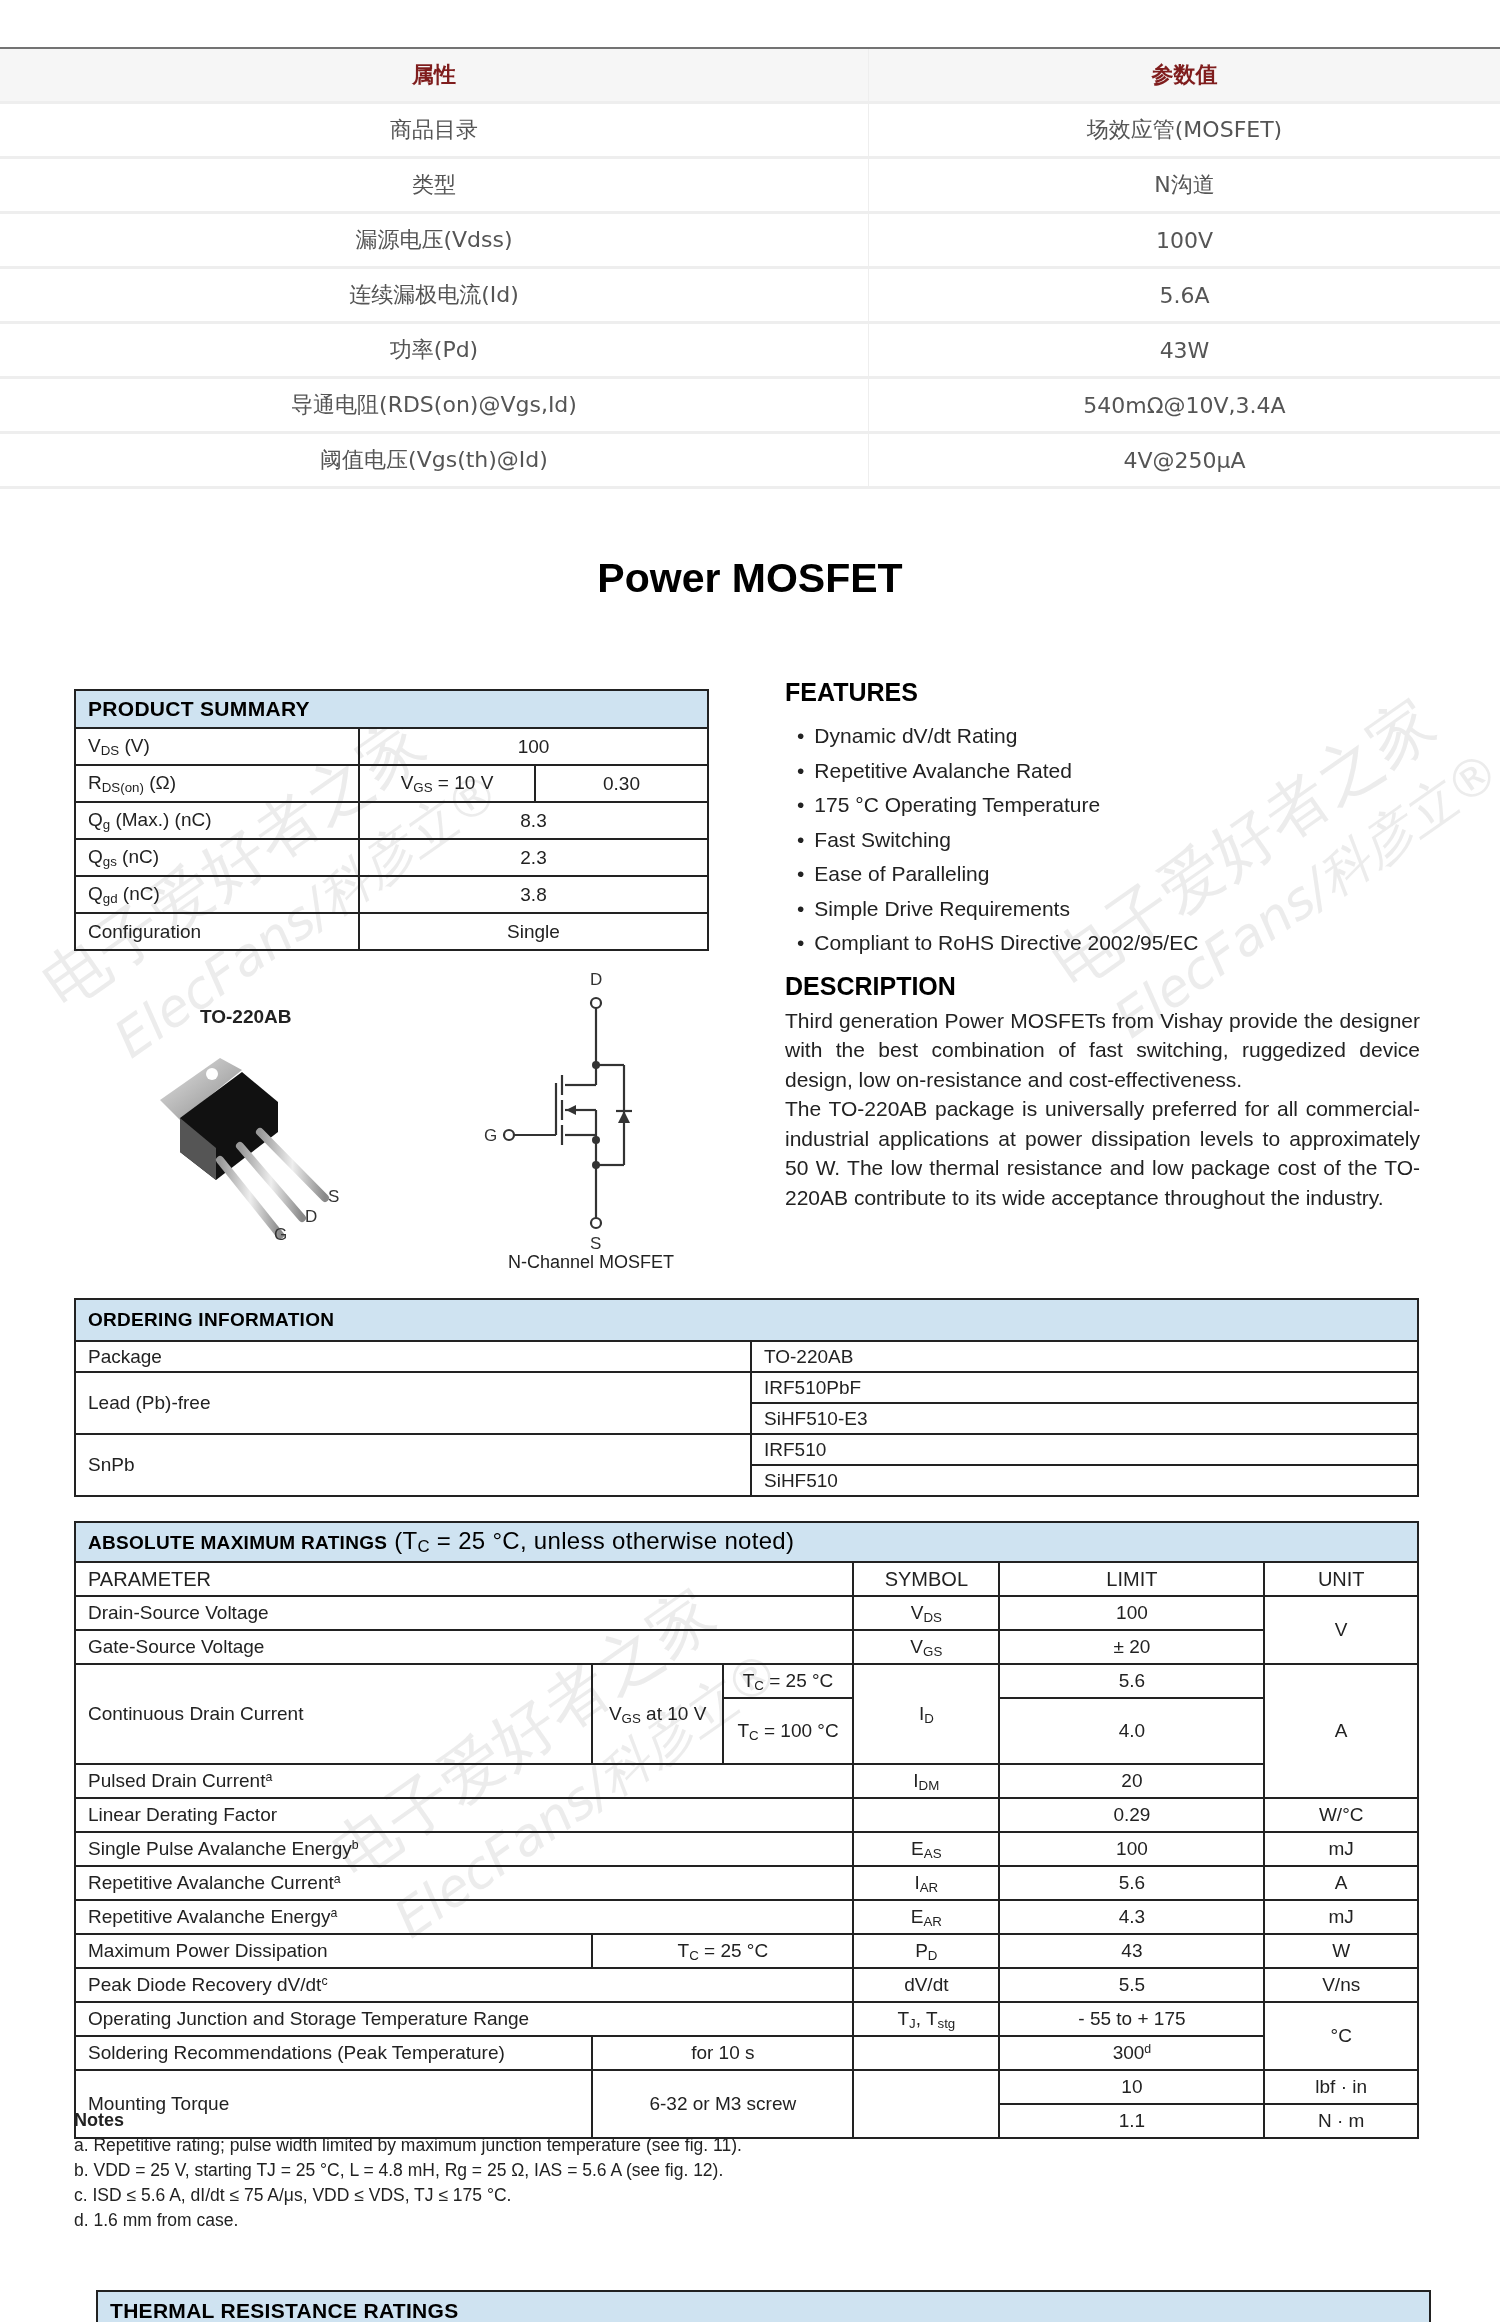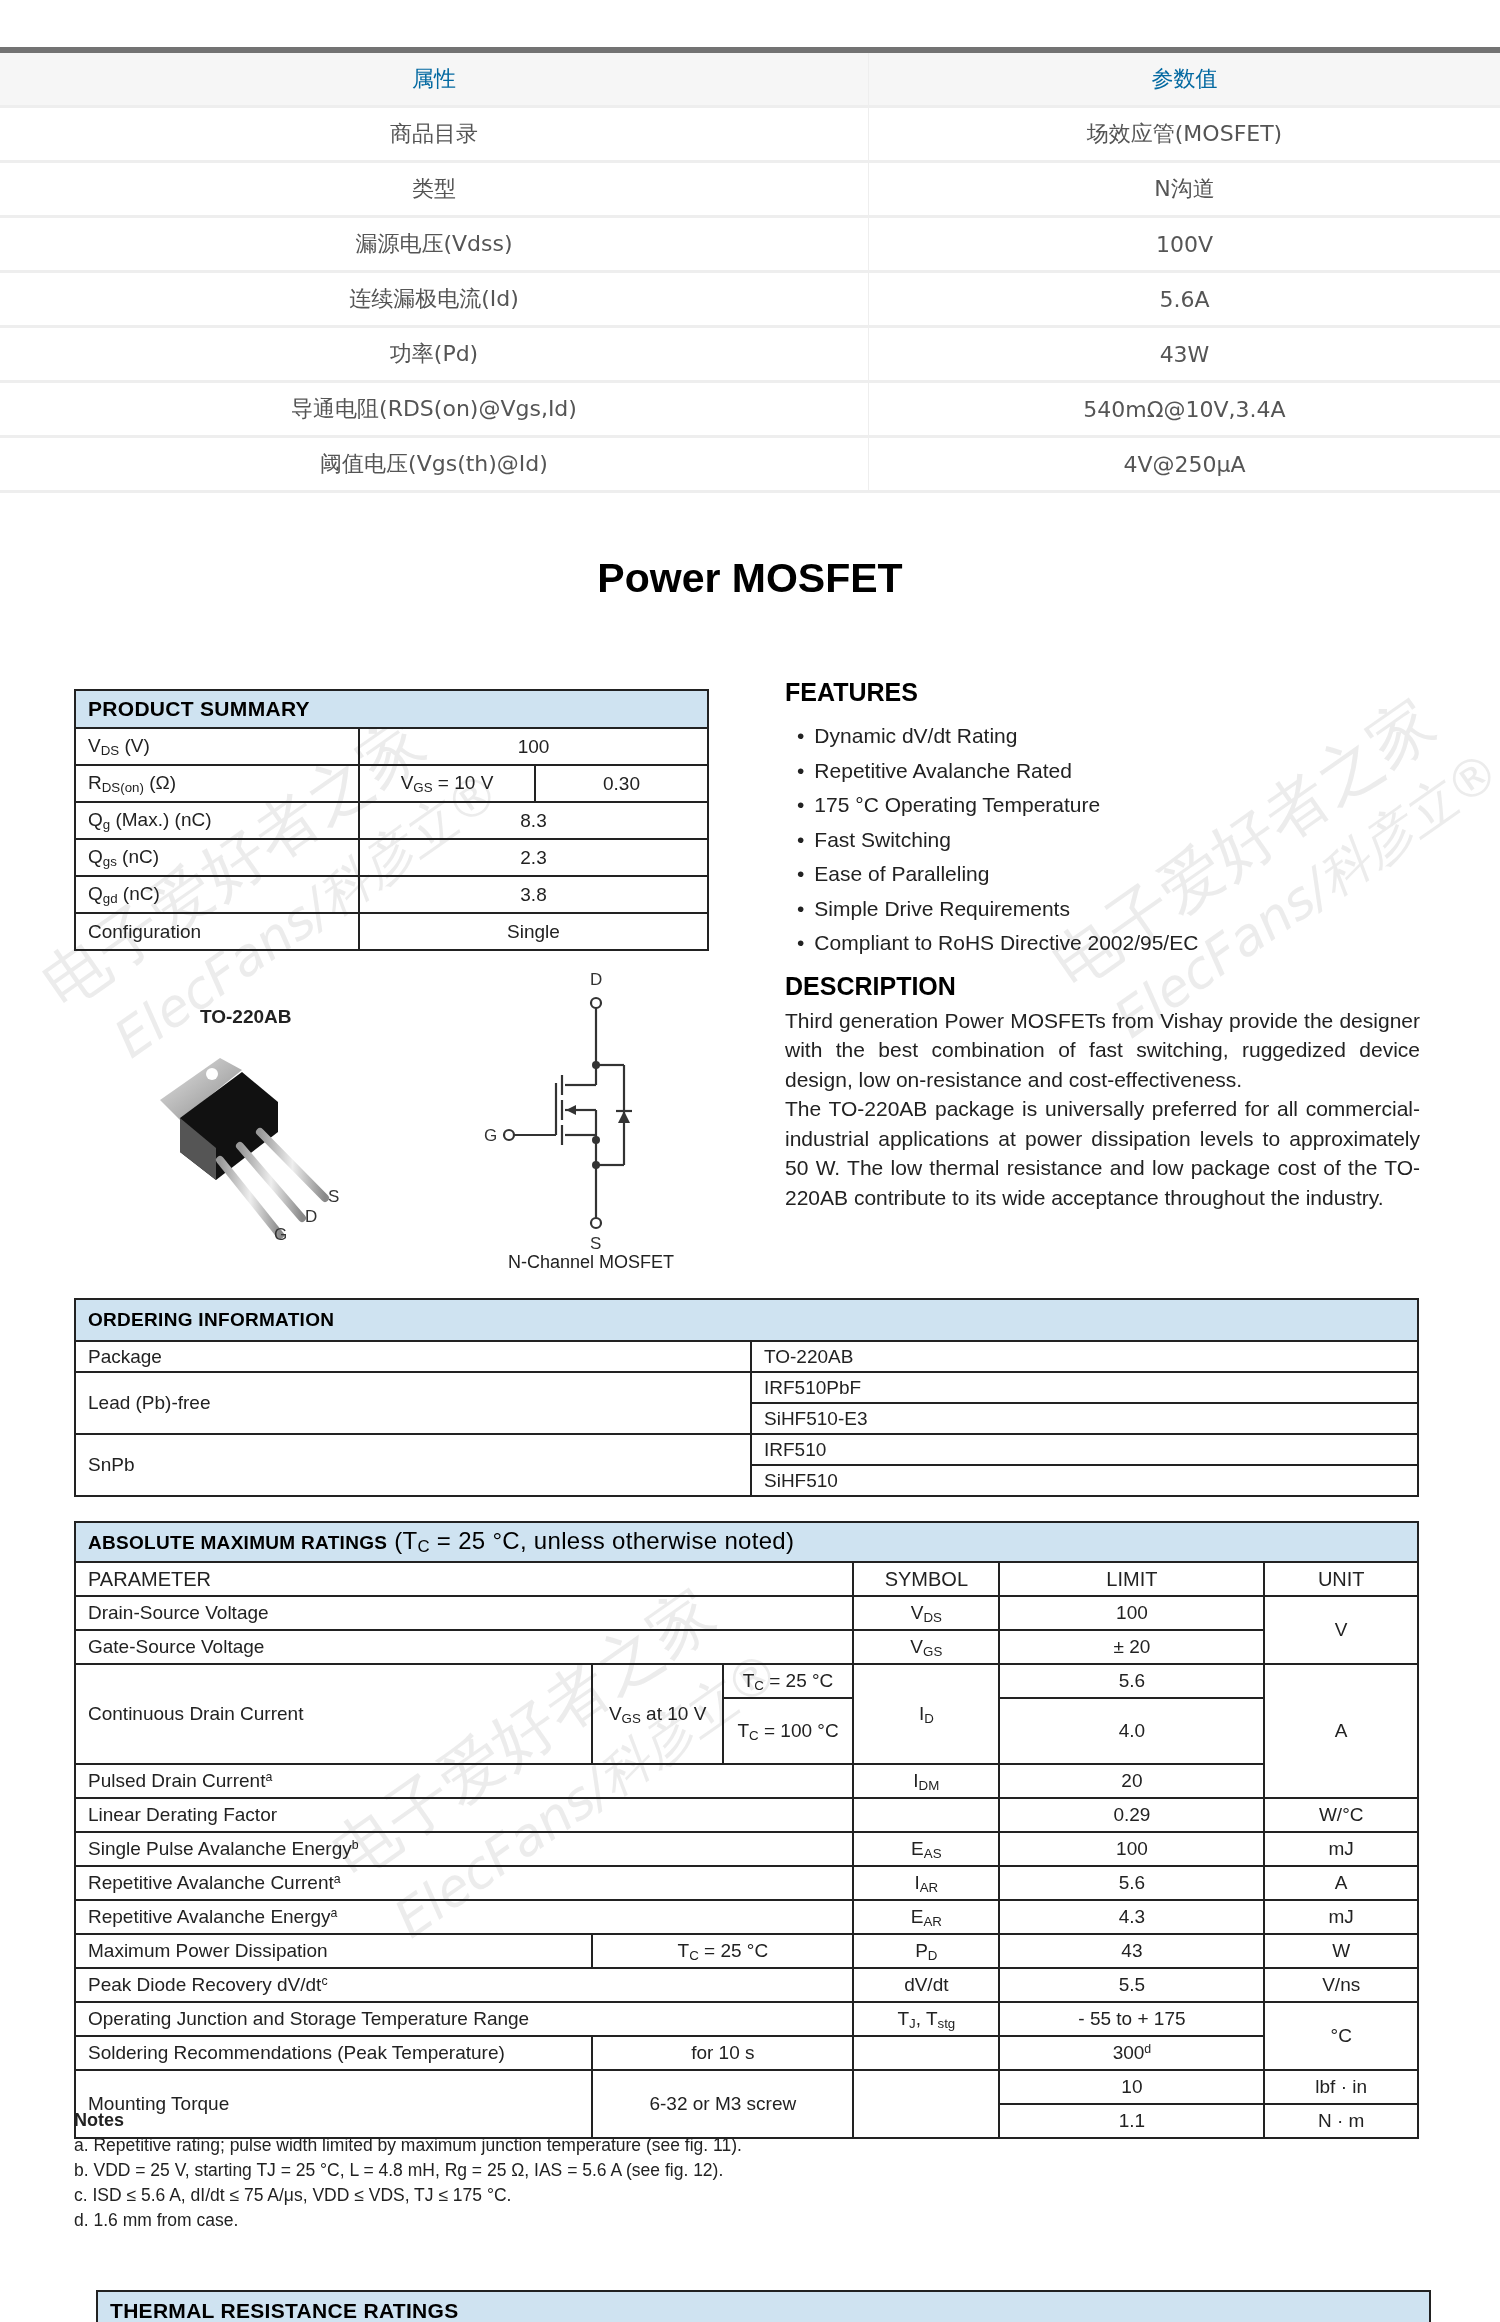--- a/index.html
+++ b/index.html
@@ -1,21 +1,21 @@
 <!DOCTYPE html>
 <html><head>
 <meta charset="utf-8">
 <style>
   html, body { margin:0; padding:0; background:#ffffff; }
   body { width:1500px; height:2322px; position:relative; overflow:hidden; font-family:"Liberation Sans", sans-serif; color:#222; }
 
   
   .cn-table { position:absolute; left:0; top:47px; width:1500px; border-collapse:collapse; font-family:"DejaVu Sans", sans-serif; font-size:22px; color:#555; }
   .cn-table th, .cn-table td { height:52px; text-align:center; border-bottom:3px solid #eeeeee; padding:0; }
-  .cn-table th { background:#f6f6f6; color:#0369a1; font-weight:normal; border-top:6px solid #737373; }
+  .cn-table th { background:#f6f6f6; color:#7f1d1d; font-weight:bold; border-top:2px solid #737373; }
   .cn-table th:first-child, .cn-table td:first-child { width:868px; border-right:1px solid #eeeeee; }
 
   .title { position:absolute; left:0; width:1500px; top:555px; text-align:center; font-size:41px; font-weight:bold; color:#000; }
 
   
   table.ds { position:absolute; border-collapse:collapse; font-size:19px; color:#222; }
   table.ds td, table.ds th { border:2px solid #222; padding:0 12px; }
   table.ds .hdr { background:#cfe3f1; font-weight:900; font-size:21px; text-align:left; letter-spacing:0.3px; color:#000; }
   table.ds .hdr .normal { font-weight:normal; font-size:24px; }
   .c { text-align:center; }

